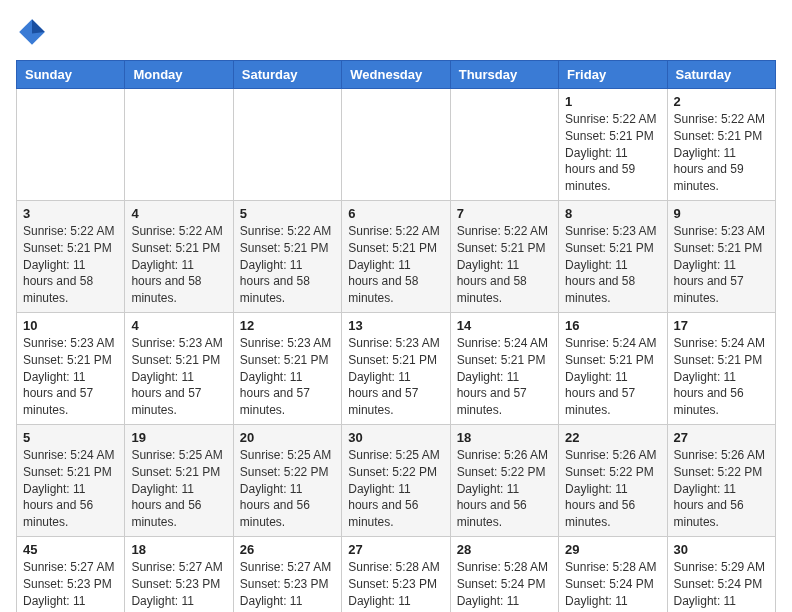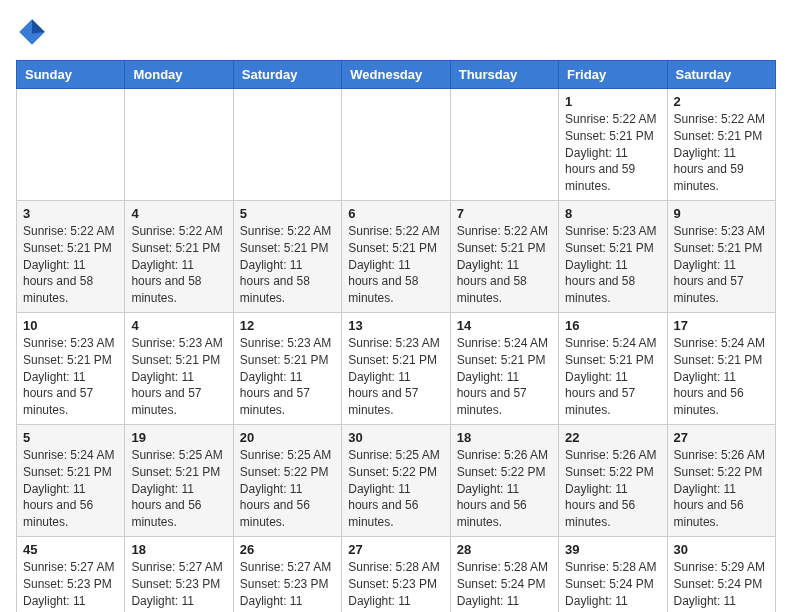--- a/index.html
+++ b/index.html
@@ -251,21 +251,21 @@
         </td>
         <td>
           <span class="day-num">27</span>
           <div class="day-info">Sunrise: 5:28 AM<br>Sunset: 5:23 PM<br>Daylight: 11 hours and 55 minutes.</div>
         </td>
         <td>
           <span class="day-num">28</span>
           <div class="day-info">Sunrise: 5:28 AM<br>Sunset: 5:24 PM<br>Daylight: 11 hours and 55 minutes.</div>
         </td>
         <td>
-          <span class="day-num">39</span>
+          <span class="day-num">29</span>
           <div class="day-info">Sunrise: 5:28 AM<br>Sunset: 5:24 PM<br>Daylight: 11 hours and 55 minutes.</div>
         </td>
         <td>
           <span class="day-num">30</span>
           <div class="day-info">Sunrise: 5:29 AM<br>Sunset: 5:24 PM<br>Daylight: 11 hours and 55 minutes.</div>
         </td>
       </tr>
     </tbody>
 </table>
 

